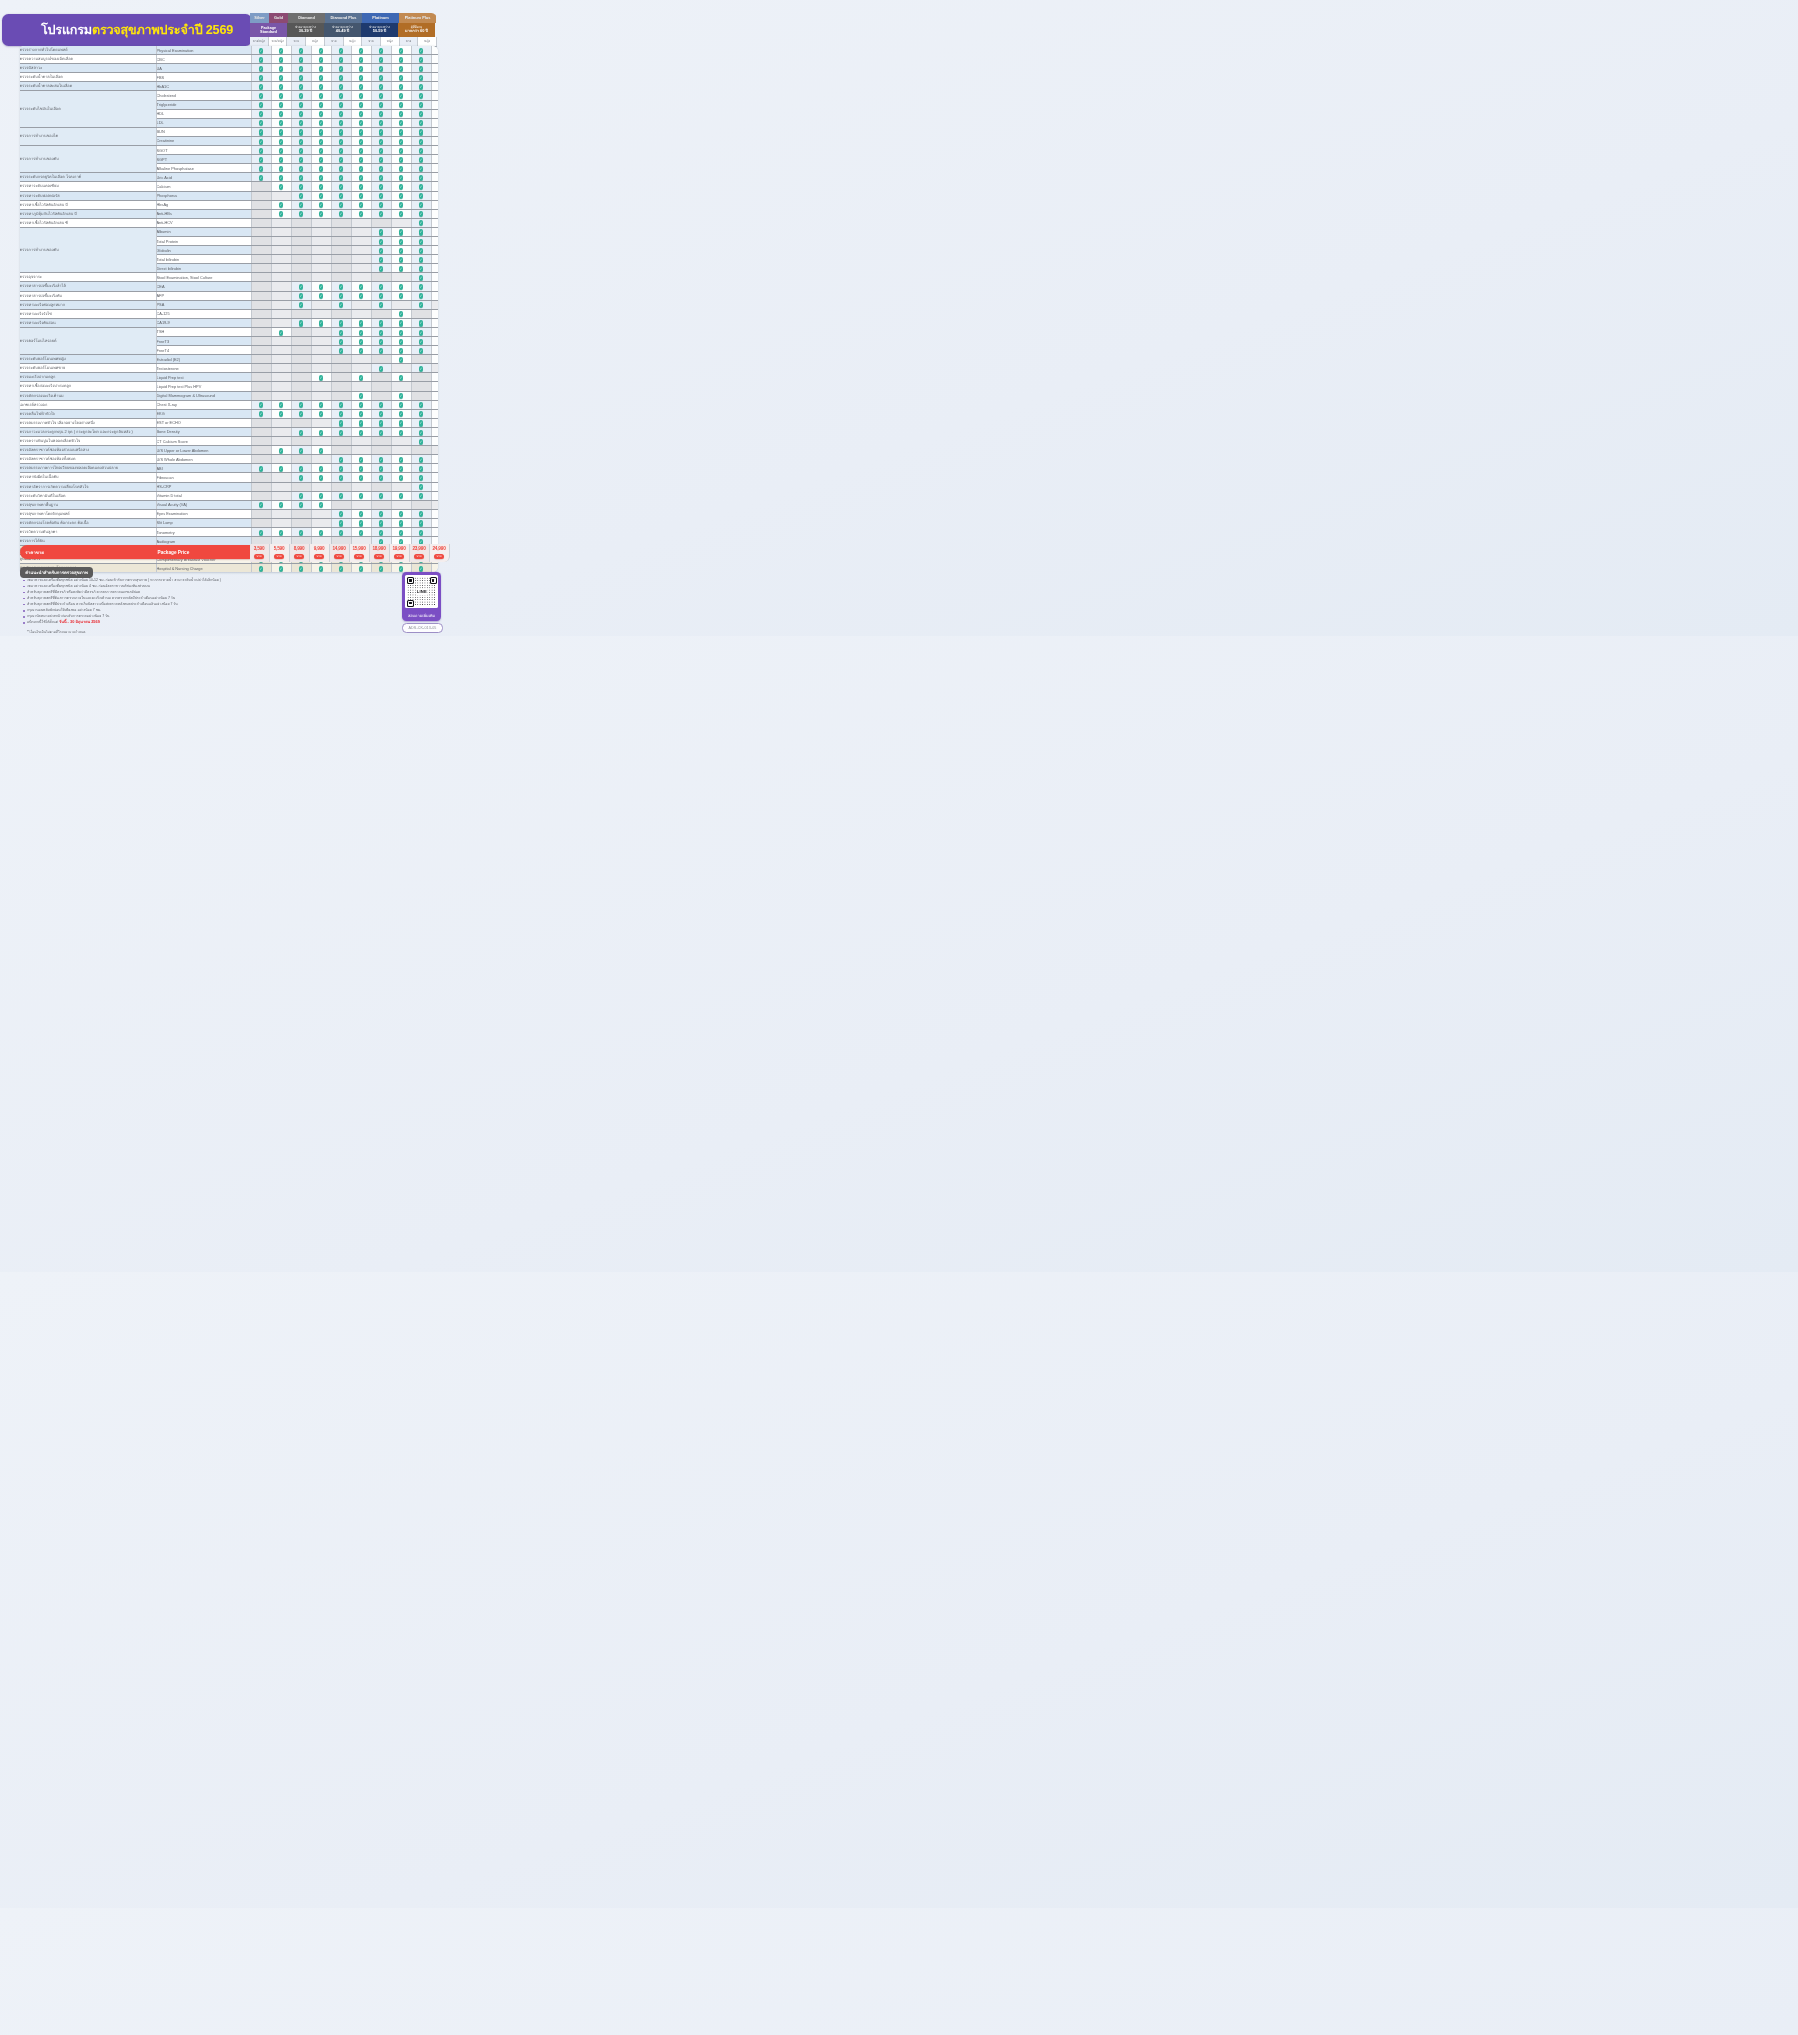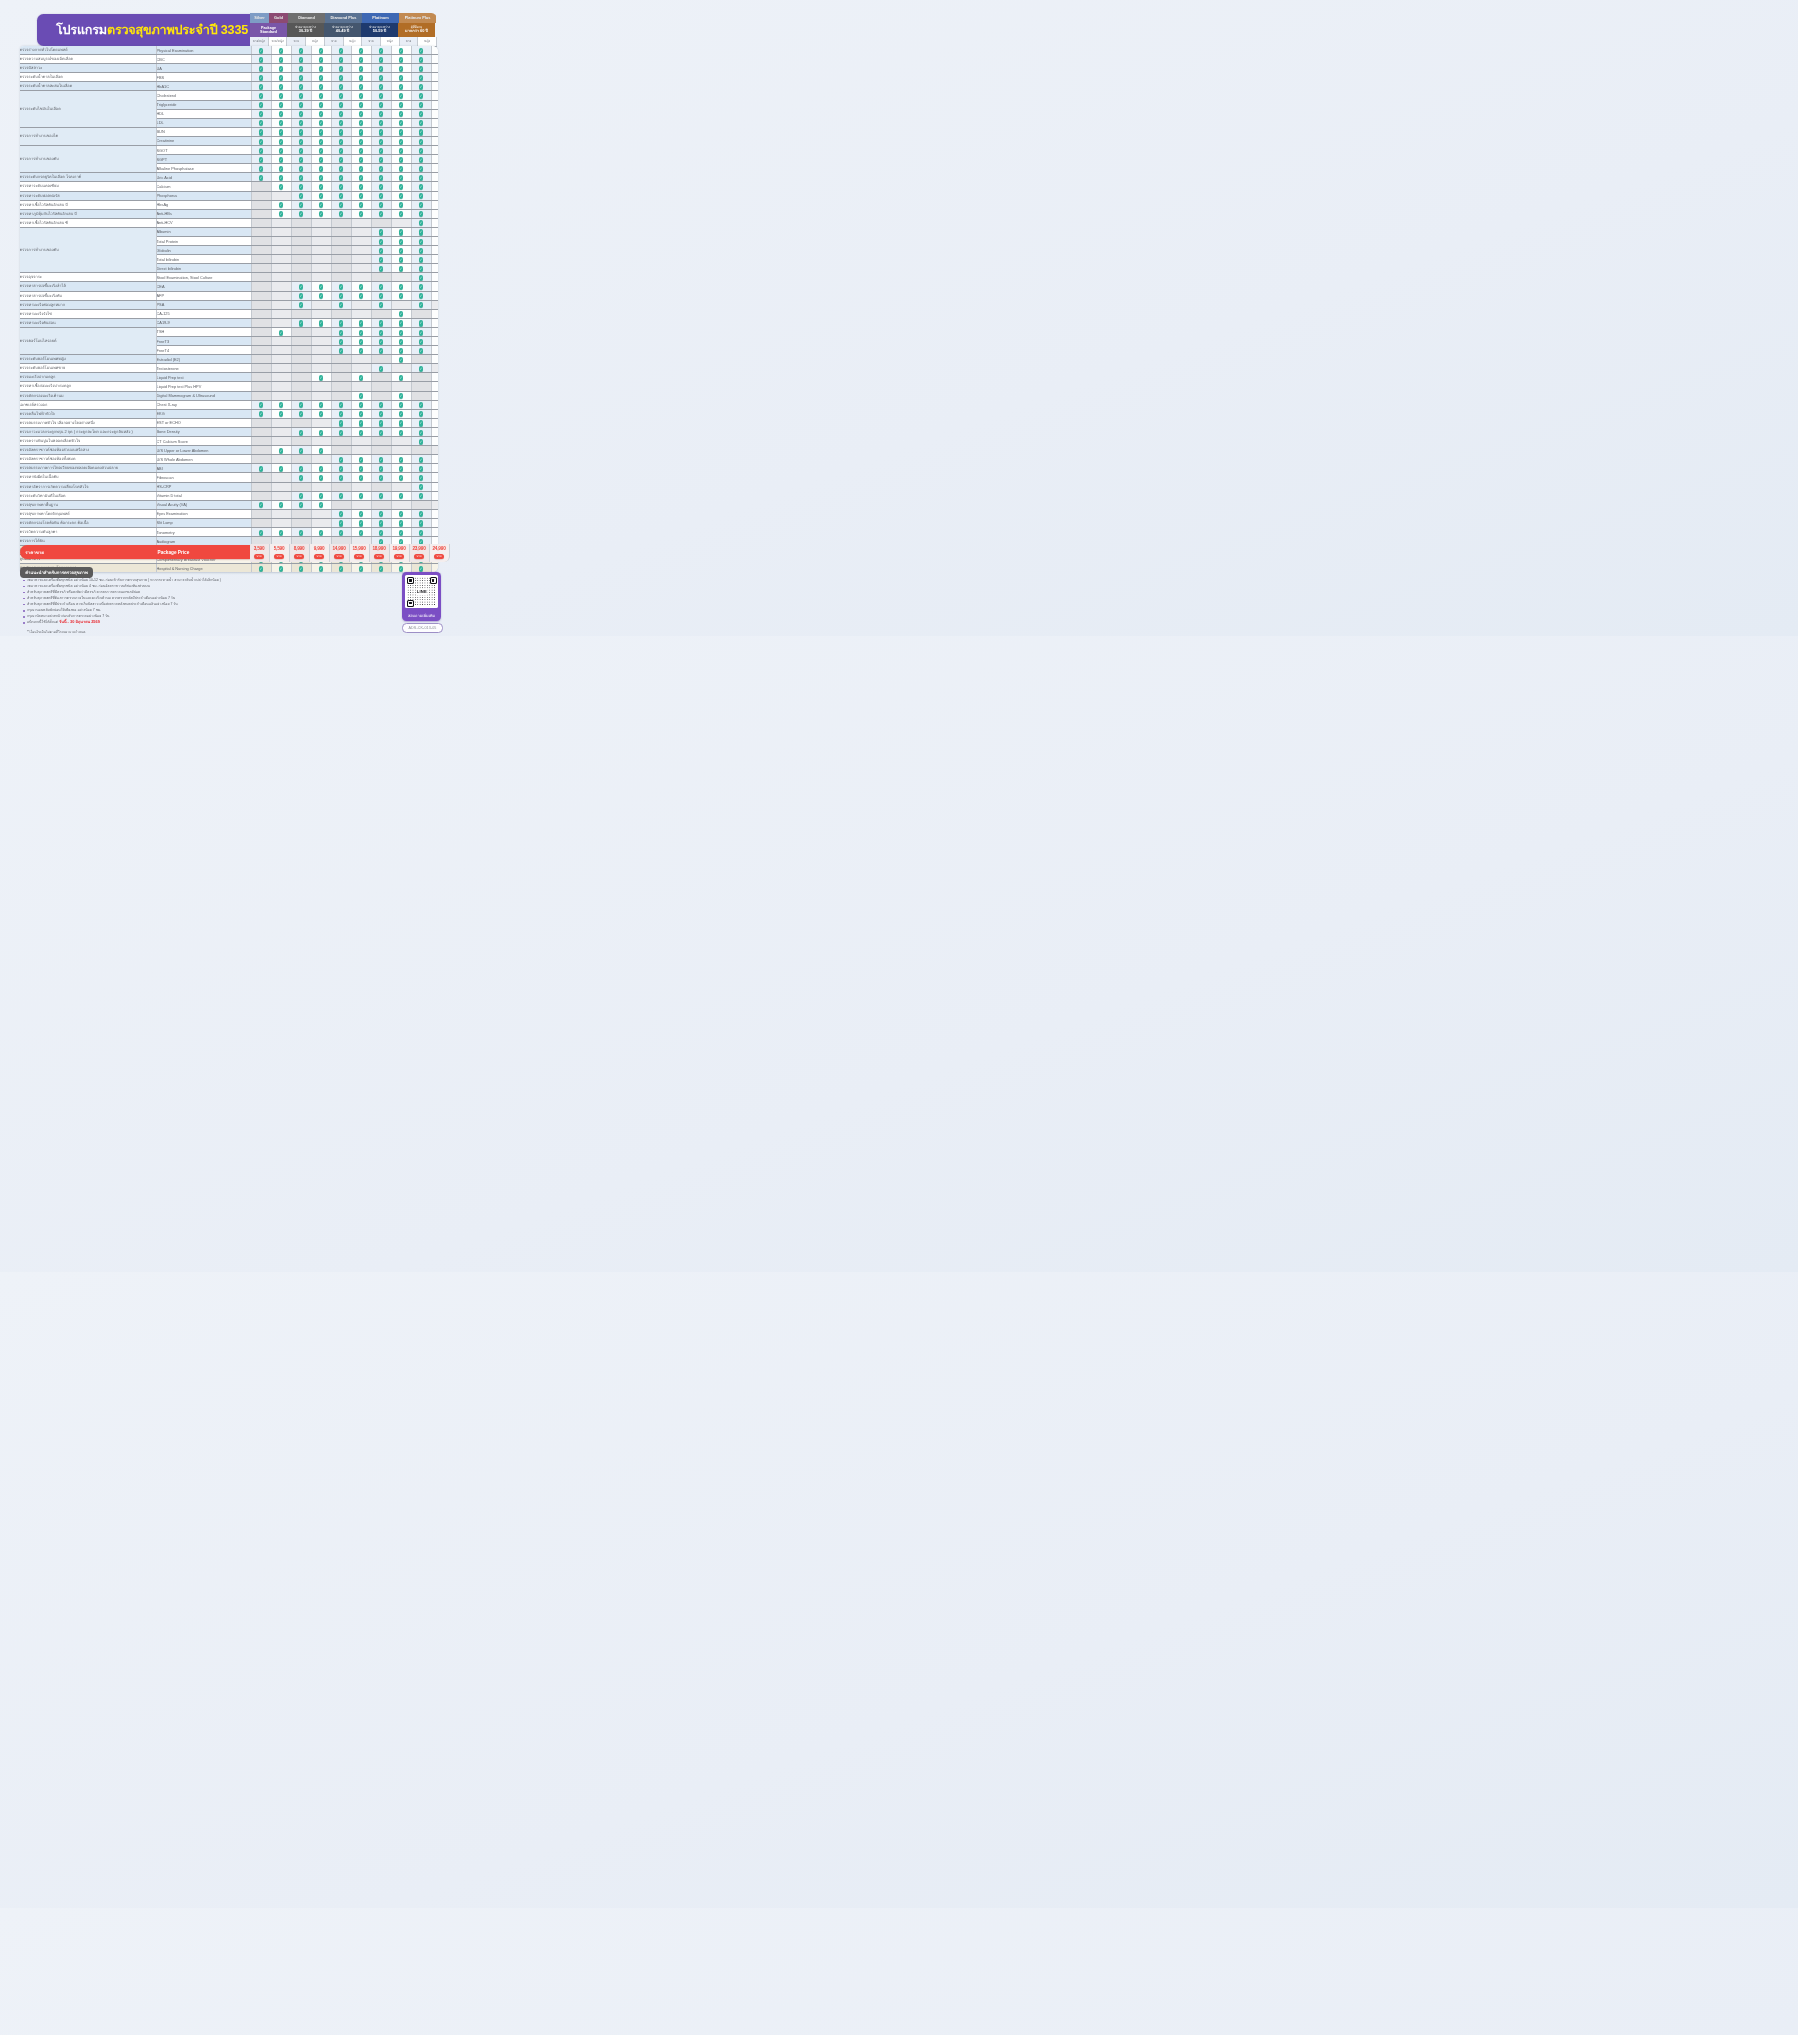--- a/index.html
+++ b/index.html
@@ -5,23 +5,24 @@
   html,body{margin:0;padding:0;}
   body{
     width:450px;height:636px;position:relative;overflow:hidden;
     font-family:"Liberation Sans","DejaVu Sans",sans-serif;
     background:linear-gradient(160deg,#eef2f8 0%,#e9eef6 60%,#e4ebf4 100%);
     color:#4a4a4a;
   }
   .page{position:absolute;inset:0;}
   
   .title-banner{
-    position:absolute;left:37px;top:14px;width:230px;height:32px;
+    position:absolute;left:2px;top:14px;width:230px;height:32px;
     background:#6a4cb4;border-radius:6.5px;display:flex;align-items:center;justify-content:center;
     box-shadow:0 0.8px 1.6px rgba(60,40,120,.25);
+    padding-left:20px;
   }
   .title-banner .t1{color:#ffffff;font-weight:bold;font-size:12.6px;letter-spacing:-0.2px;}
   .title-banner .t2{color:#ffe60a;font-weight:bold;font-size:12.6px;letter-spacing:-0.2px;}
   .pkg-header{position:absolute;left:250px;top:13px;width:187px;}
   .pkg-names{display:flex;height:9.8px;border-top-right-radius:5.7px;overflow:hidden;}
   .pkg-name{color:#fff;font-weight:bold;font-size:3.9px;display:flex;align-items:center;justify-content:center;text-shadow:0 0.4px 0.4px rgba(0,0,0,.35);}
   .pkg-bands{display:flex;height:14.2px;}
   .pkg-band{color:#fff;display:flex;flex-direction:column;align-items:center;justify-content:center;line-height:1.1;text-align:center;}
   .pkg-band .b1{font-size:3.1px;}
   .pkg-band .b2{font-size:3.9px;font-weight:bold;}
@@ -109,21 +110,21 @@
     display:flex;align-items:center;justify-content:center;letter-spacing:0.1px;
   }
 </style>
 </head>
 <body>
 
 <div class="page">
 
   <div class="title-banner">
     <span class="t1">โปรแกรม</span>
-      <span class="t2">ตรวจสุขภาพประจำปี 3335</span>
+      <span class="t2">ตรวจสุขภาพประจำปี 2569</span>
   </div>
 
   <div class="pkg-header">
     <div class="pkg-names" id="pkgNames">
         <div class="pkg-name" style="width: 19px; background: rgb(126, 156, 197);">Silver</div>
         <div class="pkg-name" style="width: 19px; background: rgb(140, 74, 114);">Gold</div>
         <div class="pkg-name" style="width: 37px; background: rgb(111, 111, 111);">Diamond</div>
         <div class="pkg-name" style="width: 37px; background: rgb(90, 114, 146);">Diamond Plus</div>
         <div class="pkg-name" style="width: 37px; background: rgb(62, 104, 180);">Platinum</div>
         <div class="pkg-name" style="width: 37px; background: rgb(194, 138, 82);">Platinum Plus</div>

